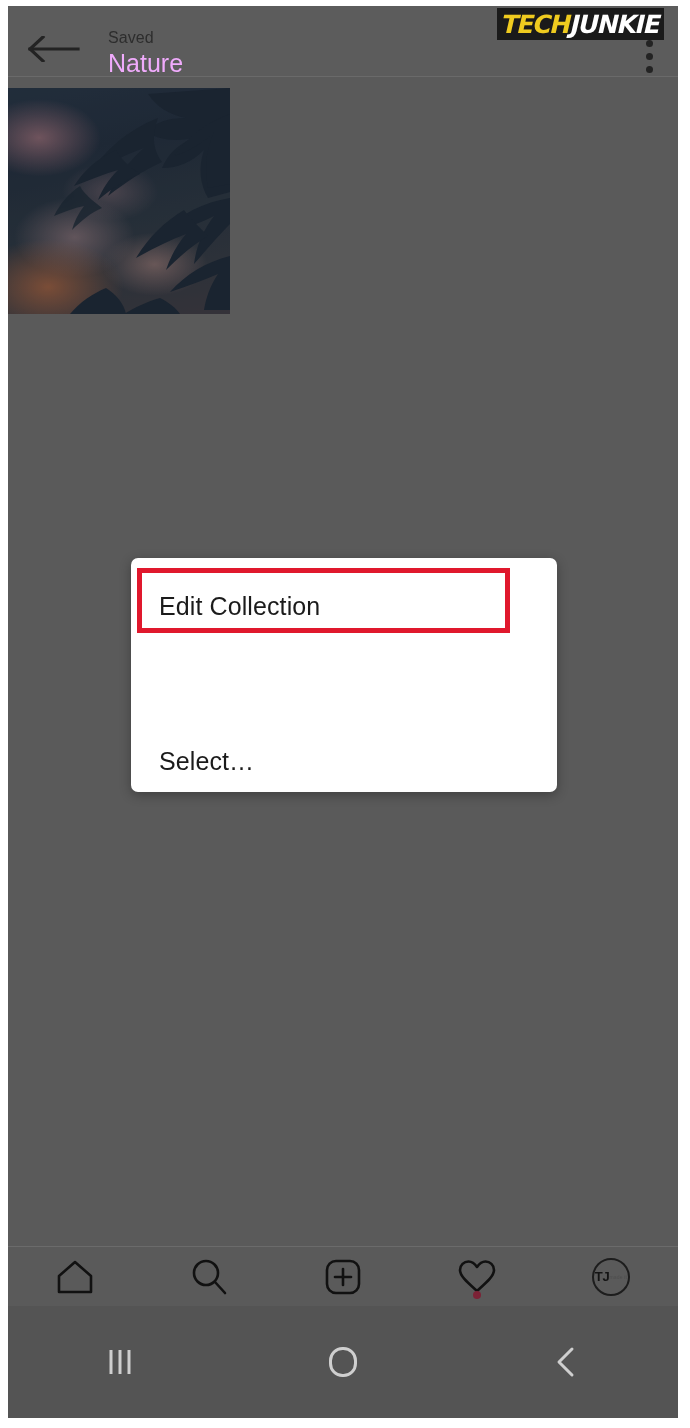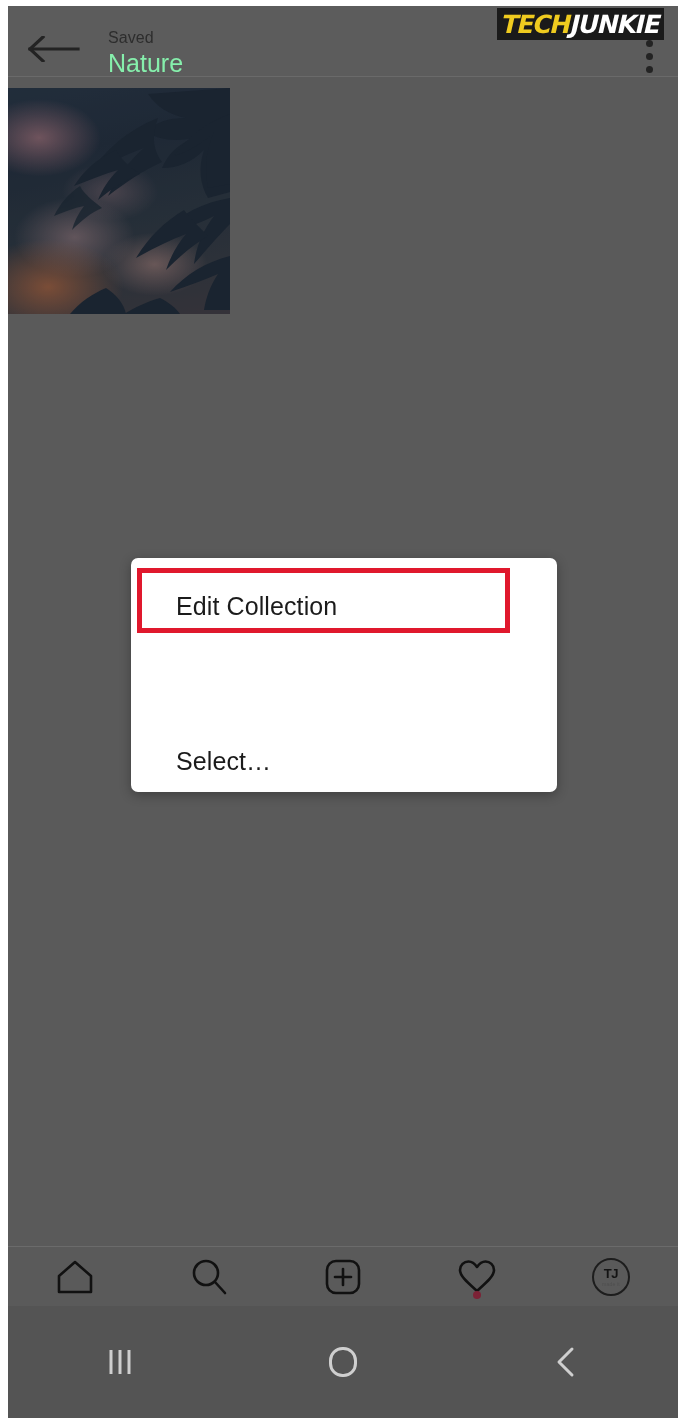--- a/index.html
+++ b/index.html
@@ -51,21 +51,21 @@
     top: 22px;
   }
   .title-small {
     font-size: 16px;
     color: #2d2d2d;
     line-height: 19px;
     letter-spacing: 0.1px;
   }
   .title-large {
     font-size: 25px;
-    color: #86efac;
+    color: #f0abfc;
     line-height: 30px;
     font-weight: 500;
     margin-top: 1px;
   }
 
   #kebab {
     position: absolute;
     left: 627px;
     top: 34px;
     width: 28px;
@@ -157,21 +157,21 @@
     border-radius: 7px;
     box-shadow: 0 3px 12px rgba(0,0,0,0.30);
     z-index: 40;
   }
   .menu-item {
     position: absolute;
     left: 0;
     width: 426px;
     display: flex;
     align-items: center;
-    padding-left: 45px;
+    padding-left: 28px;
     box-sizing: border-box;
     color: #1b1b1b;
     font-size: 25px;
     font-weight: 400;
     letter-spacing: 0.1px;
   }
   #mi-0 { top: 14px;  height: 68px; }
   #mi-1 { top: 93px;  height: 62px; }
   #mi-2 { top: 172px; height: 62px; }
 
@@ -219,21 +219,21 @@
     height: 8px;
     border-radius: 50%;
     background: #7c2236;
   }
   .avatar {
     width: 38px;
     height: 38px;
     border-radius: 50%;
     border: 2px solid #1d1d1d;
     display: flex;
-    flex-direction: column;
+    flex-direction: row;
     align-items: center;
     justify-content: center;
     box-sizing: border-box;
   }
   .avatar .av-initials {
     font-size: 13px;
     font-weight: bold;
     color: #141414;
     line-height: 13px;
     letter-spacing: -0.3px;

